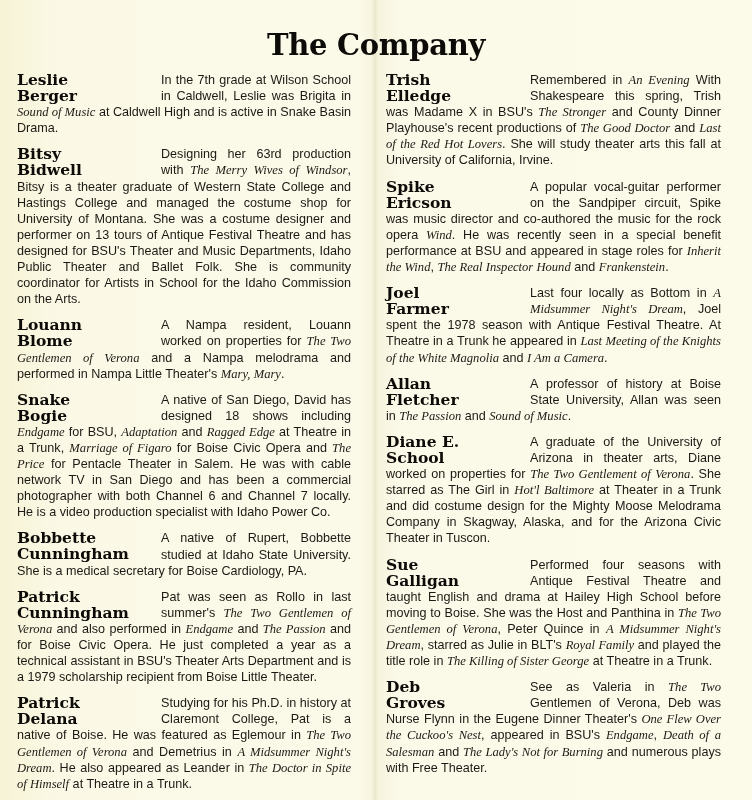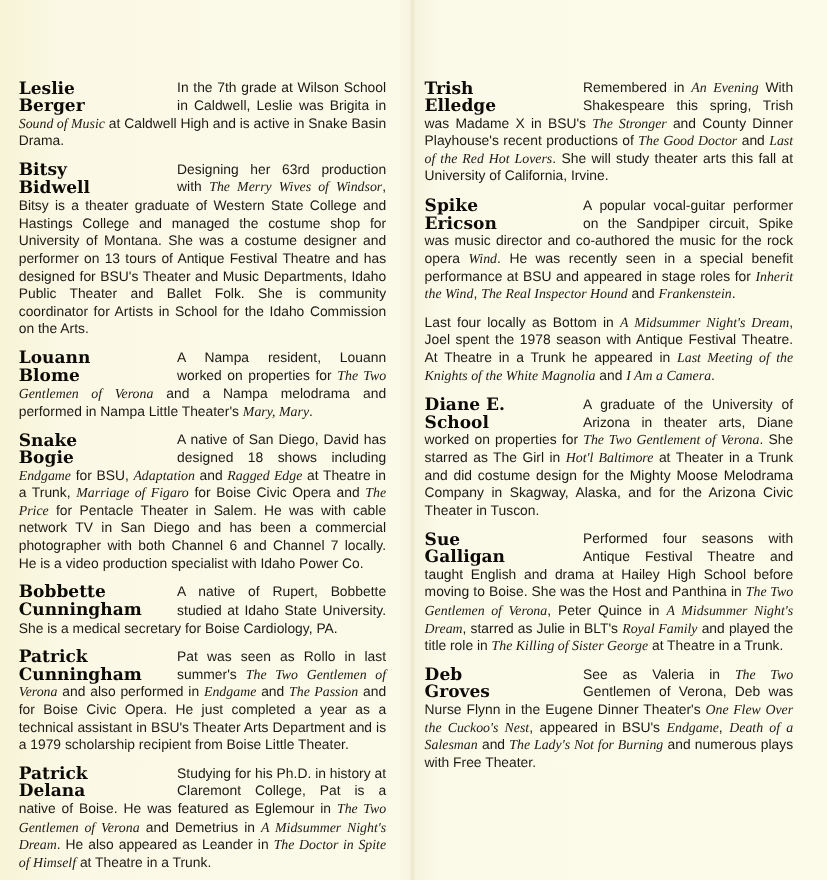--- a/index.html
+++ b/index.html
@@ -69,20 +69,21 @@
     width: 6px;
     height: 800px;
     background: linear-gradient(90deg, rgba(230,225,195,0) 0%, rgba(225,220,190,0.5) 50%, rgba(230,225,195,0) 100%);
   }
 </style>
 </head>
 <body>
 
 <div class="page">
   <div class="fold"></div>
+  <h1 class="title">The Company</h1>
 
   <div class="col left">
       <div class="entry"><div class="name">
           <span>Leslie</span>
           <span>Berger</span>
         </div><span class="bio"><span>In the 7th grade at Wilson School in Caldwell, Leslie was Brigita in </span><em>Sound of Music</em><span> at Caldwell High and is active in Snake Basin Drama.</span></span></div>
       <div class="entry"><div class="name">
           <span>Bitsy</span>
           <span>Bidwell</span>
         </div><span class="bio"><span>Designing her 63rd production with </span><em>The Merry Wives of Windsor</em><span>, Bitsy is a theater graduate of Western State College and Hastings College and managed the costume shop for University of Montana. She was a costume designer and performer on 13 tours of Antique Festival Theatre and has designed for BSU's Theater and Music Departments, Idaho Public Theater and Ballet Folk. She is community coordinator for Artists in School for the Idaho Commission on the Arts.</span></span></div>
@@ -109,21 +110,28 @@
     </div>
   <div class="col right">
       <div class="entry"><div class="name">
           <span>Trish</span>
           <span>Elledge</span>
         </div><span class="bio"><span>Remembered in </span><em>An Evening</em><span> With Shakespeare this spring, Trish was Madame X in BSU's </span><em>The Stronger</em><span> and County Dinner Playhouse's recent productions of </span><em>The Good Doctor</em><span> and </span><em>Last of the Red Hot Lovers</em><span>. She will study theater arts this fall at University of California, Irvine.</span></span></div>
       <div class="entry"><div class="name">
           <span>Spike</span>
           <span>Ericson</span>
         </div><span class="bio"><span>A popular vocal-guitar performer on the Sandpiper circuit, Spike was music director and co-authored the music for the rock opera </span><em>Wind</em><span>. He was recently seen in a special benefit performance at BSU and appeared in stage roles for </span><em>Inherit the Wind</em><span>, </span><em>The Real Inspector Hound</em><span> and </span><em>Frankenstein</em><span>.</span></span></div>
-      <div class="entry"><span class="bio"><span>Last four locally as Bottom in </span><em>A Midsummer Night's Dream</em><span>, Joel spent the 1978 season with Antique Festival Theatre. At Theatre in a Trunk he appeared in </span><em>Last Meeting of the Knights of the White Magnolia</em><span> and </span><em>I Am a Camera</em><span>.</span></span></div>
+      <div class="entry"><div class="name">
+          <span>Joel</span>
+          <span>Farmer</span>
+        </div><span class="bio"><span>Last four locally as Bottom in </span><em>A Midsummer Night's Dream</em><span>, Joel spent the 1978 season with Antique Festival Theatre. At Theatre in a Trunk he appeared in </span><em>Last Meeting of the Knights of the White Magnolia</em><span> and </span><em>I Am a Camera</em><span>.</span></span></div>
+      <div class="entry"><div class="name">
+          <span>Allan</span>
+          <span>Fletcher</span>
+        </div><span class="bio"><span>A professor of history at Boise State University, Allan was seen in </span><em>The Passion</em><span> and </span><em>Sound of Music</em><span>.</span></span></div>
       <div class="entry"><div class="name">
           <span>Diane E.</span>
           <span>School</span>
         </div><span class="bio"><span>A graduate of the University of Arizona in theater arts, Diane worked on properties for </span><em>The Two Gentlement of Verona</em><span>. She starred as The Girl in </span><em>Hot'l Baltimore</em><span> at Theater in a Trunk and did costume design for the Mighty Moose Melodrama Company in Skagway, Alaska, and for the Arizona Civic Theater in Tuscon.</span></span></div>
       <div class="entry"><div class="name">
           <span>Sue</span>
           <span>Galligan</span>
         </div><span class="bio"><span>Performed four seasons with Antique Festival Theatre and taught English and drama at Hailey High School before moving to Boise. She was the Host and Panthina in </span><em>The Two Gentlemen of Verona</em><span>, Peter Quince in </span><em>A Midsummer Night's Dream</em><span>, starred as Julie in BLT's </span><em>Royal Family</em><span> and played the title role in </span><em>The Killing of Sister George</em><span> at Theatre in a Trunk.</span></span></div>
       <div class="entry"><div class="name">
           <span>Deb</span>

